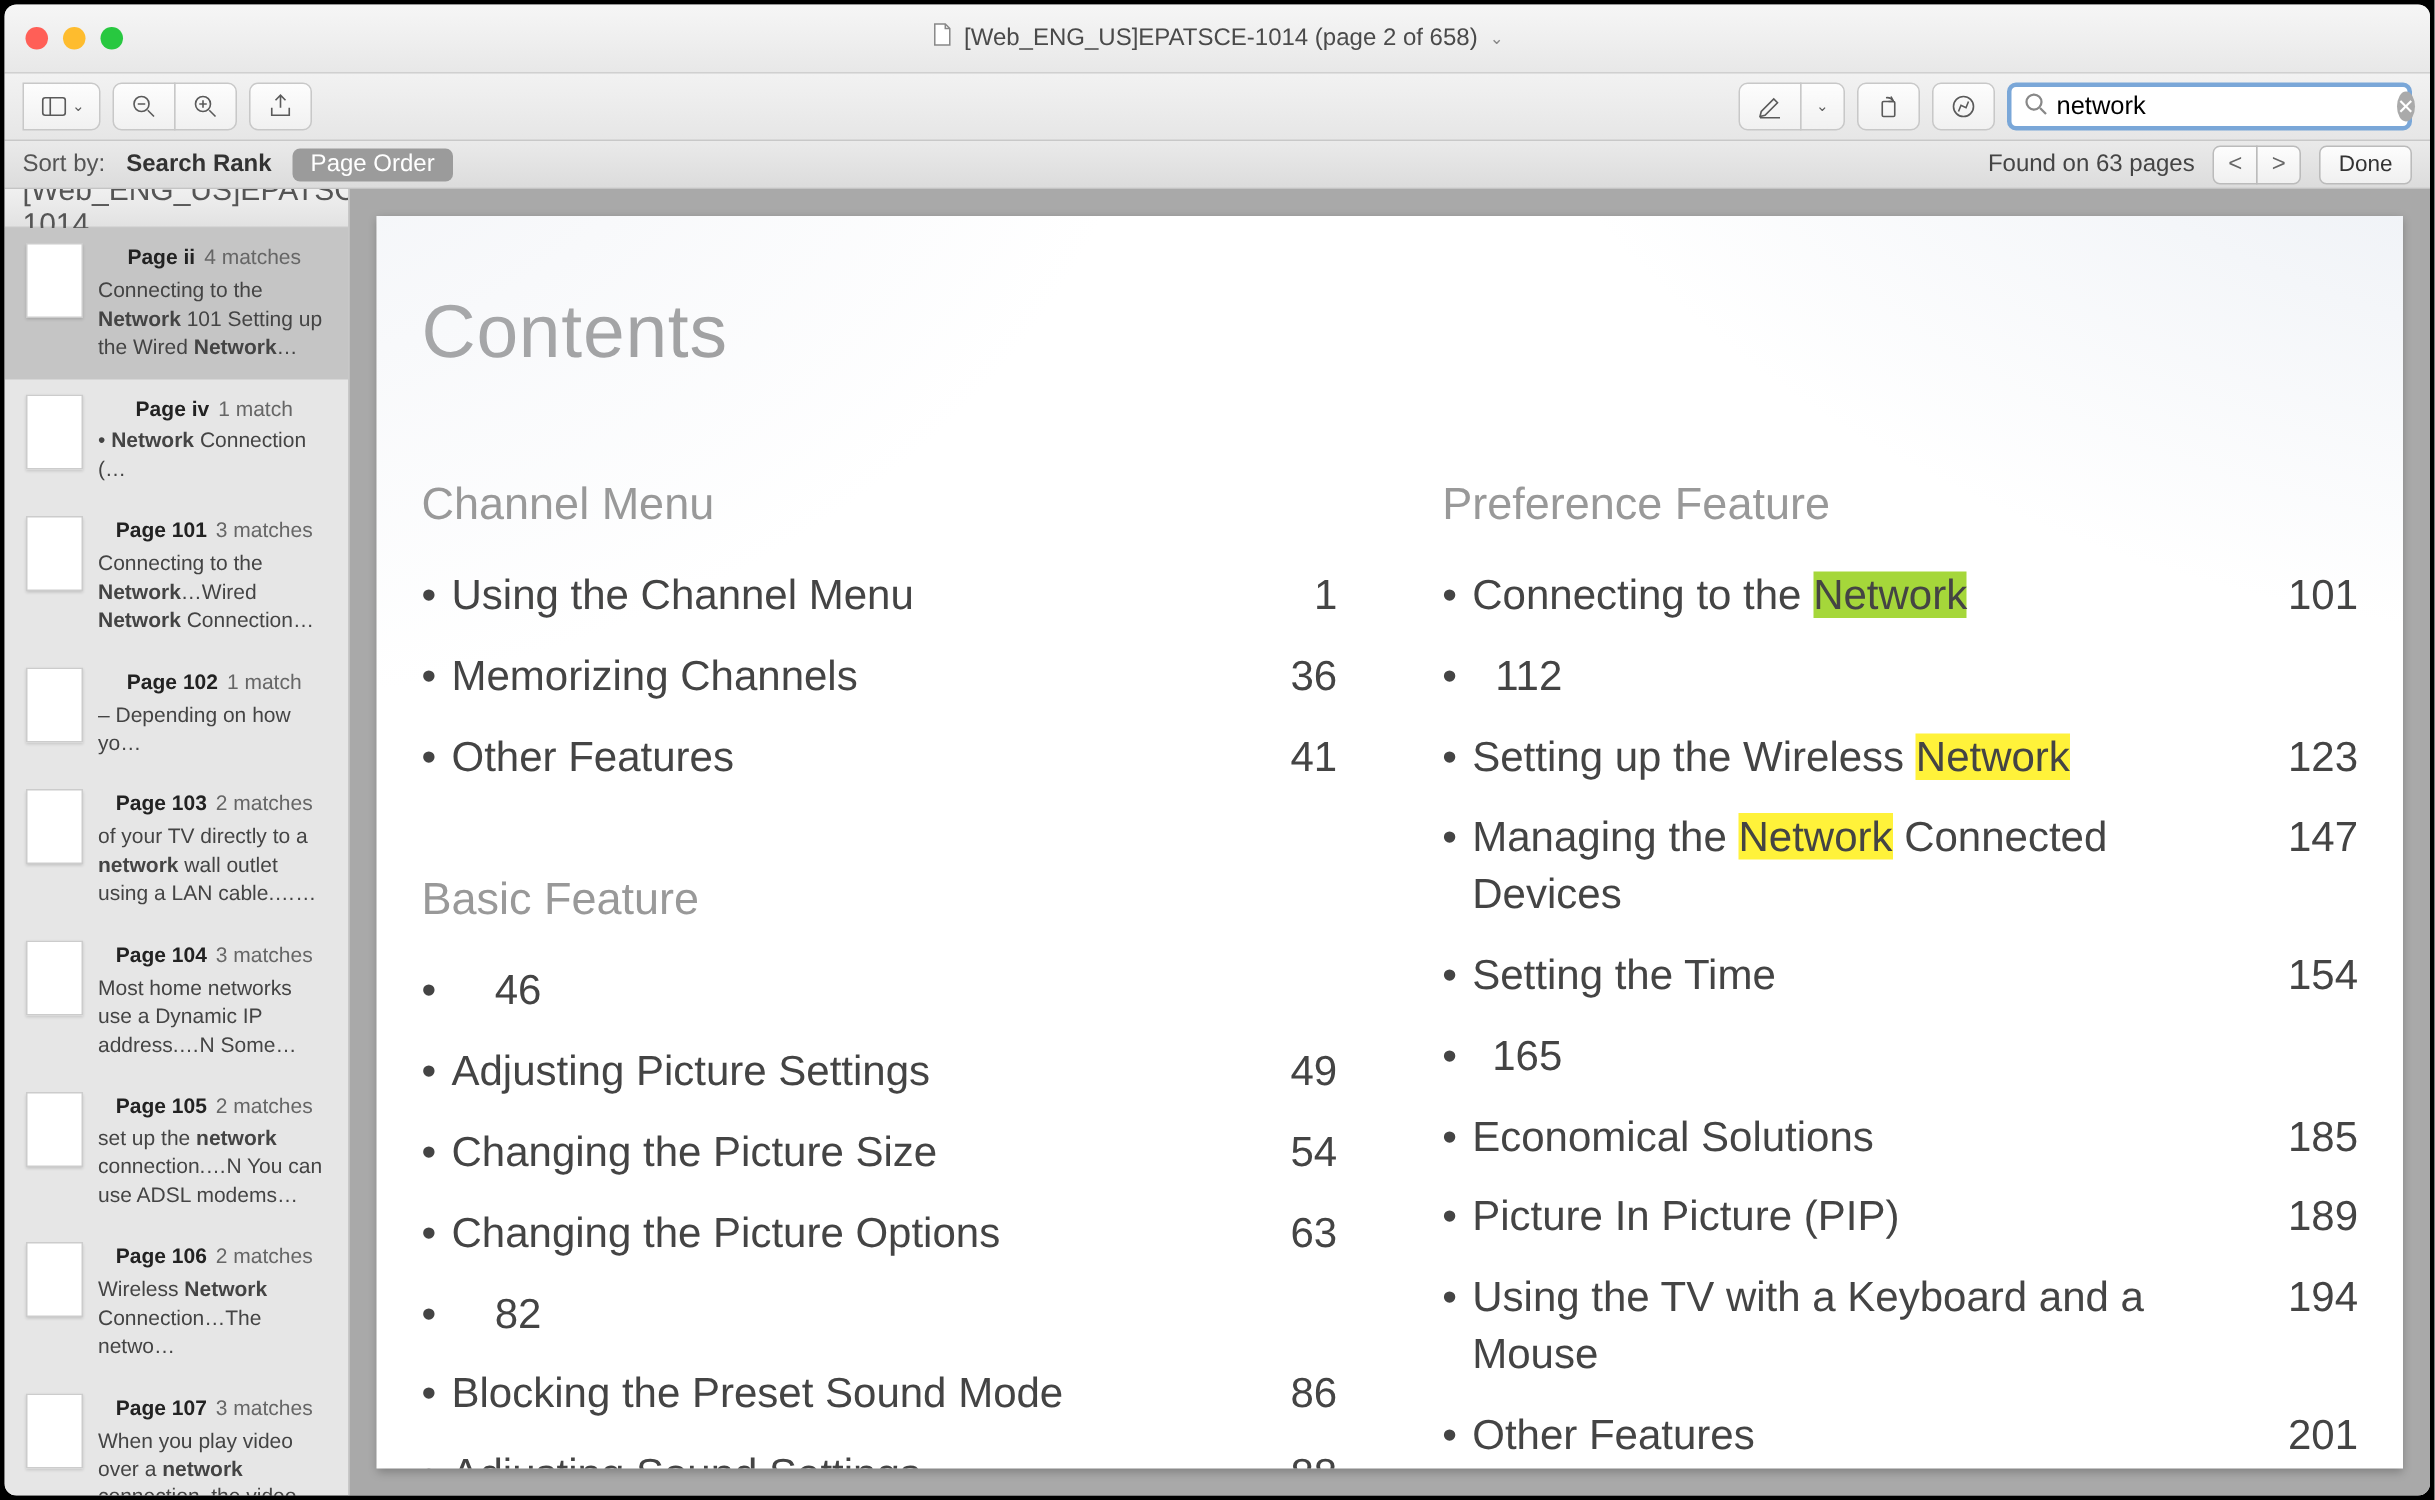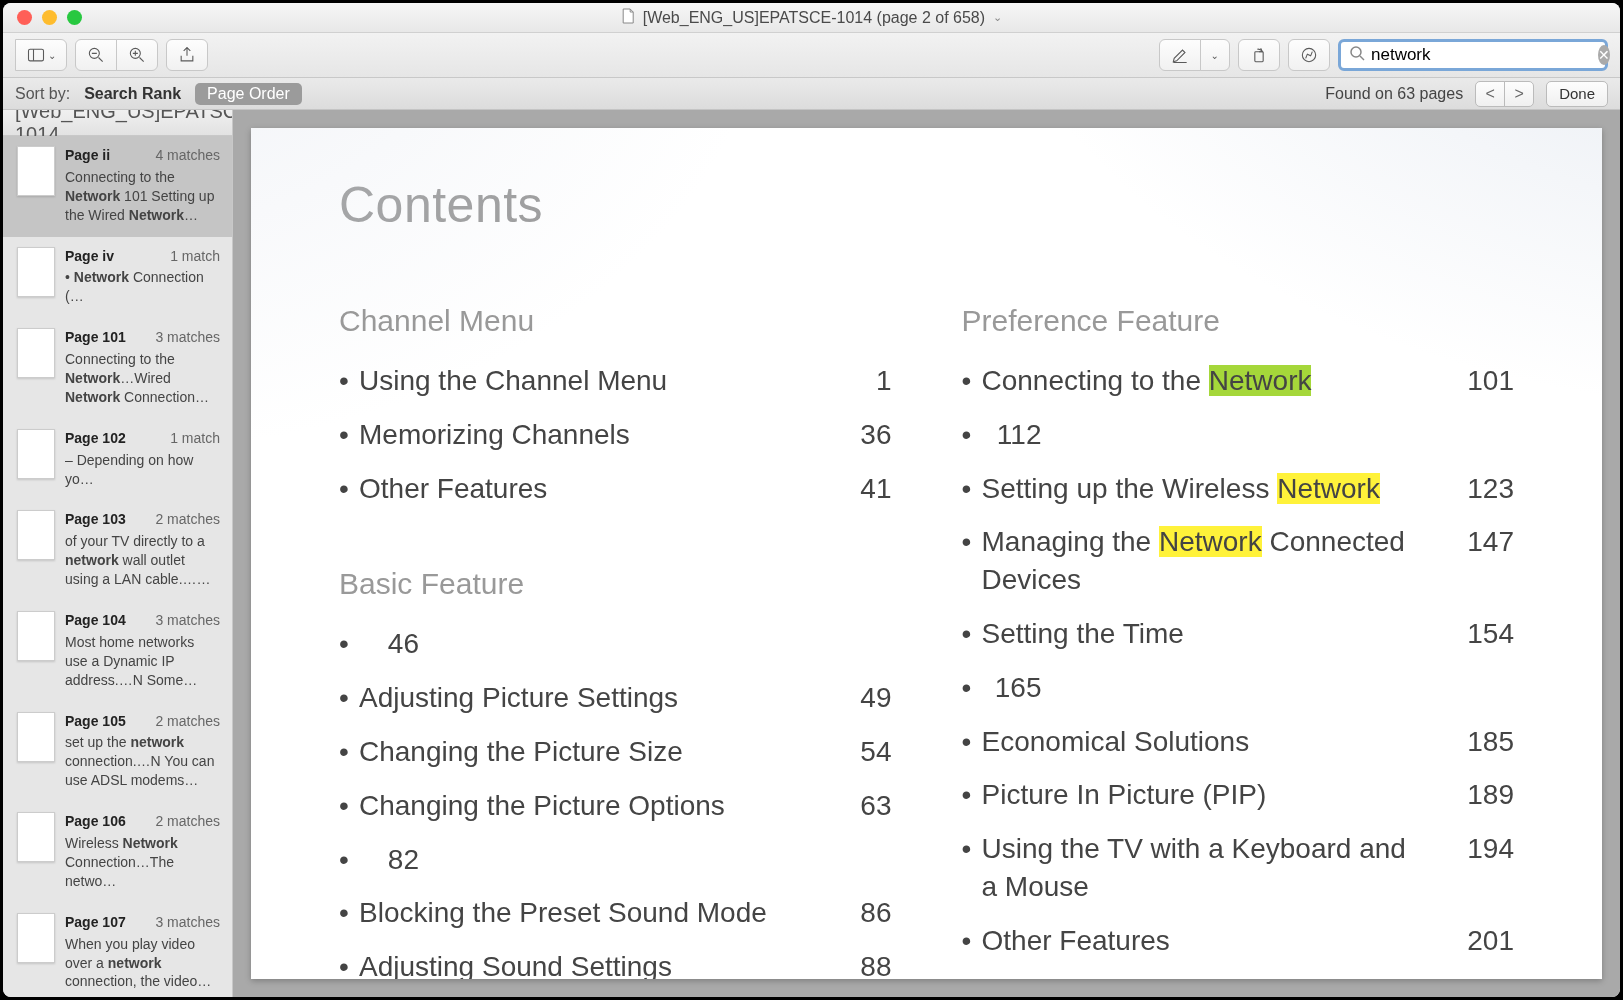--- a/index.html
+++ b/index.html
@@ -14,21 +14,21 @@
 .window {
   position: absolute;
   top: 3px; left: 3px; right: 3px; bottom: 3px;
   background: #ececec;
   border-radius: 8px;
   overflow: hidden;
   display: flex;
   flex-direction: column;
 }
 .titlebar {
-  height: 30px;
+  height: 46px;
   background: linear-gradient(#f6f6f6,#e8e8e8);
   display: flex;
   align-items: center;
   position: relative;
   border-bottom: 1px solid #d0d0d0;
 }
 .traffic { display:flex; gap:10px; margin-left:14px; }
 .tl { width:15px; height:15px; border-radius:50%; }
 .tl.red{background:#ff5f57;} .tl.yel{background:#febc2e;} .tl.grn{background:#28c840;}
 .titletext { position:absolute; left:50%; transform:translateX(-50%); font-size:16px; color:#4a4a4a; display:flex; align-items:center; gap:8px;}
@@ -79,31 +79,31 @@
 
 .body{flex:1;display:flex;overflow:hidden;}
 
 .sidebar{width:230px;background:#e6e6e6;border-right:1px solid #c8c8c8;display:flex;flex-direction:column;overflow:hidden;}
 .sbheader{height:26px;background:linear-gradient(#f0f0f0,#e2e2e2);border-bottom:1px solid #c8c8c8;font-size:20px;color:#555;display:flex;align-items:center;padding:0 12px;}
 .sblist{flex:1;overflow-y:auto;}
 .sr{display:flex;gap:10px;padding:10px 12px 12px 14px;}
 .sr.sel{background:#c5c5c5;}
 .srthumb{width:38px;height:50px;background:#fff;border:1px solid #ccc;flex-shrink:0;box-shadow:0 1px 2px rgba(0,0,0,.15);}
 .srbody{flex:1;min-width:0;font-size:14px;color:#333;line-height:1.35;}
-.srtop{display:flex;justify-content:space-between;gap:6px;margin-bottom:3px;}
+.srtop{display:flex;justify-content:center;gap:6px;margin-bottom:3px;}
 .srtop .pg{font-weight:600;color:#222;}
 .srtop .mc{color:#666;white-space:nowrap;}
 .srsnip{color:#444;overflow:hidden;display:-webkit-box;-webkit-line-clamp:3;-webkit-box-orient:vertical;}
 .srsnip b{font-weight:600;}
 
 .docarea{flex:1;background:#a9a9a9;padding:18px;overflow:auto;}
 .page{
   background:#fff;
   width:100%; height:100%;
-  padding:48px 88px;
+  padding:48px 30px;
   box-shadow:0 2px 6px rgba(0,0,0,.25);
   position:relative;
   overflow:hidden;
 }
 .page::before{
   content:""; position:absolute; inset:0;
   background:
     radial-gradient(1400px 900px at 115% -30%, rgba(200,210,225,.55), rgba(200,210,225,0) 60%),
     radial-gradient(1200px 900px at -10% -20%, rgba(220,225,235,.45), rgba(220,225,235,0) 55%);
   pointer-events:none;

